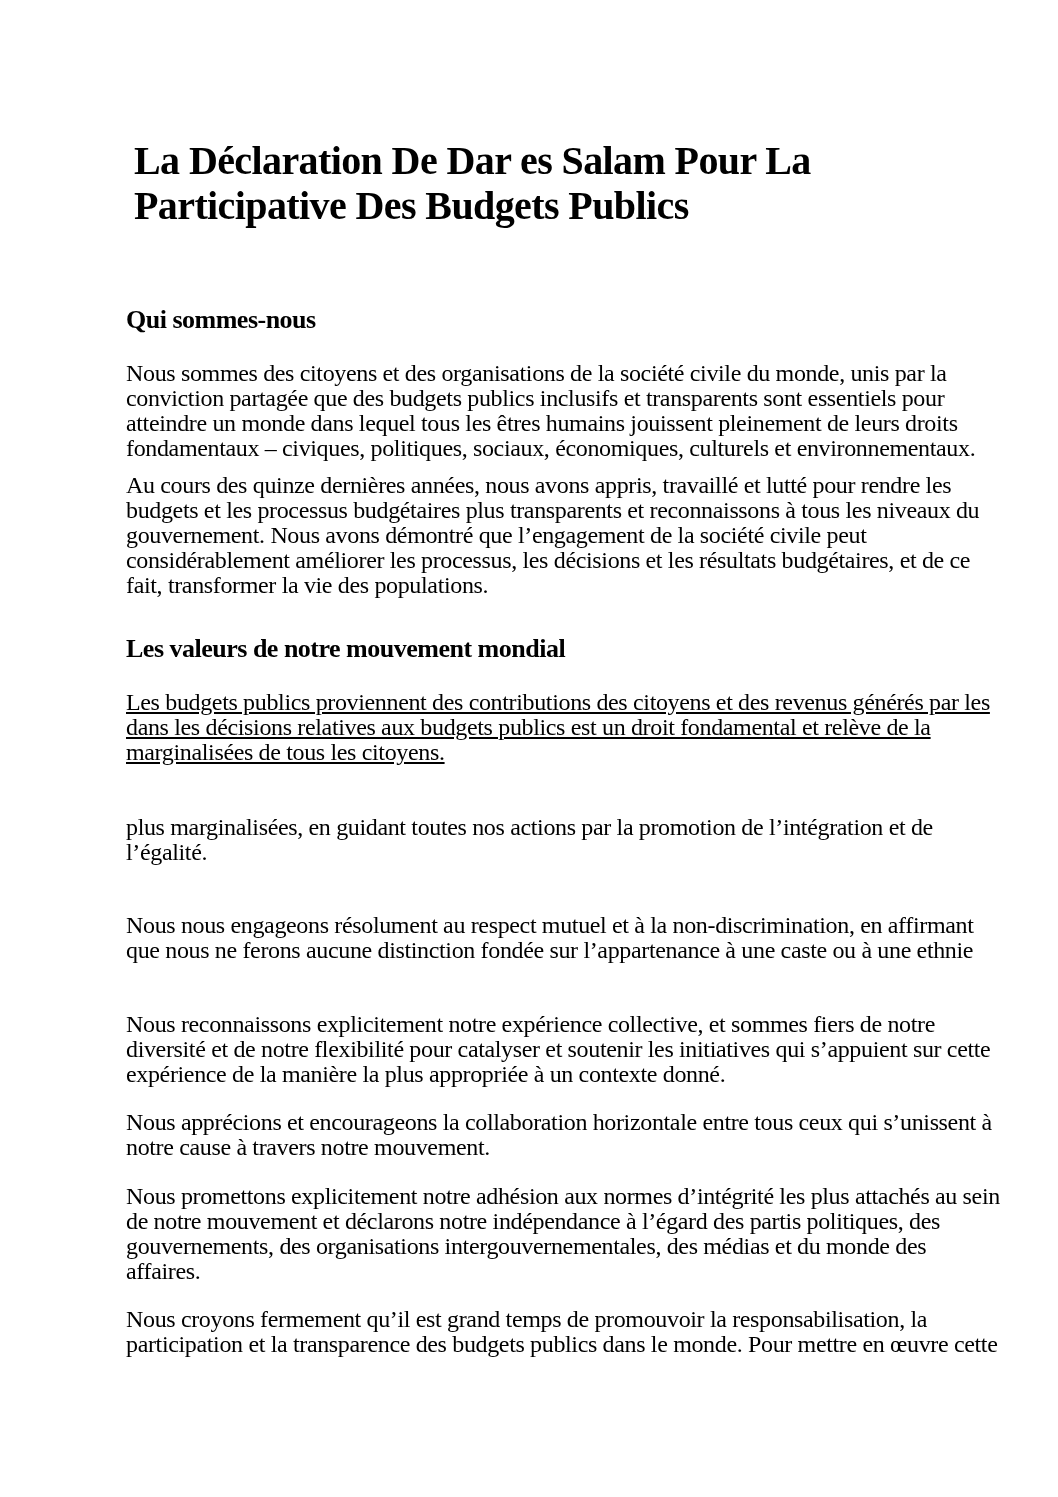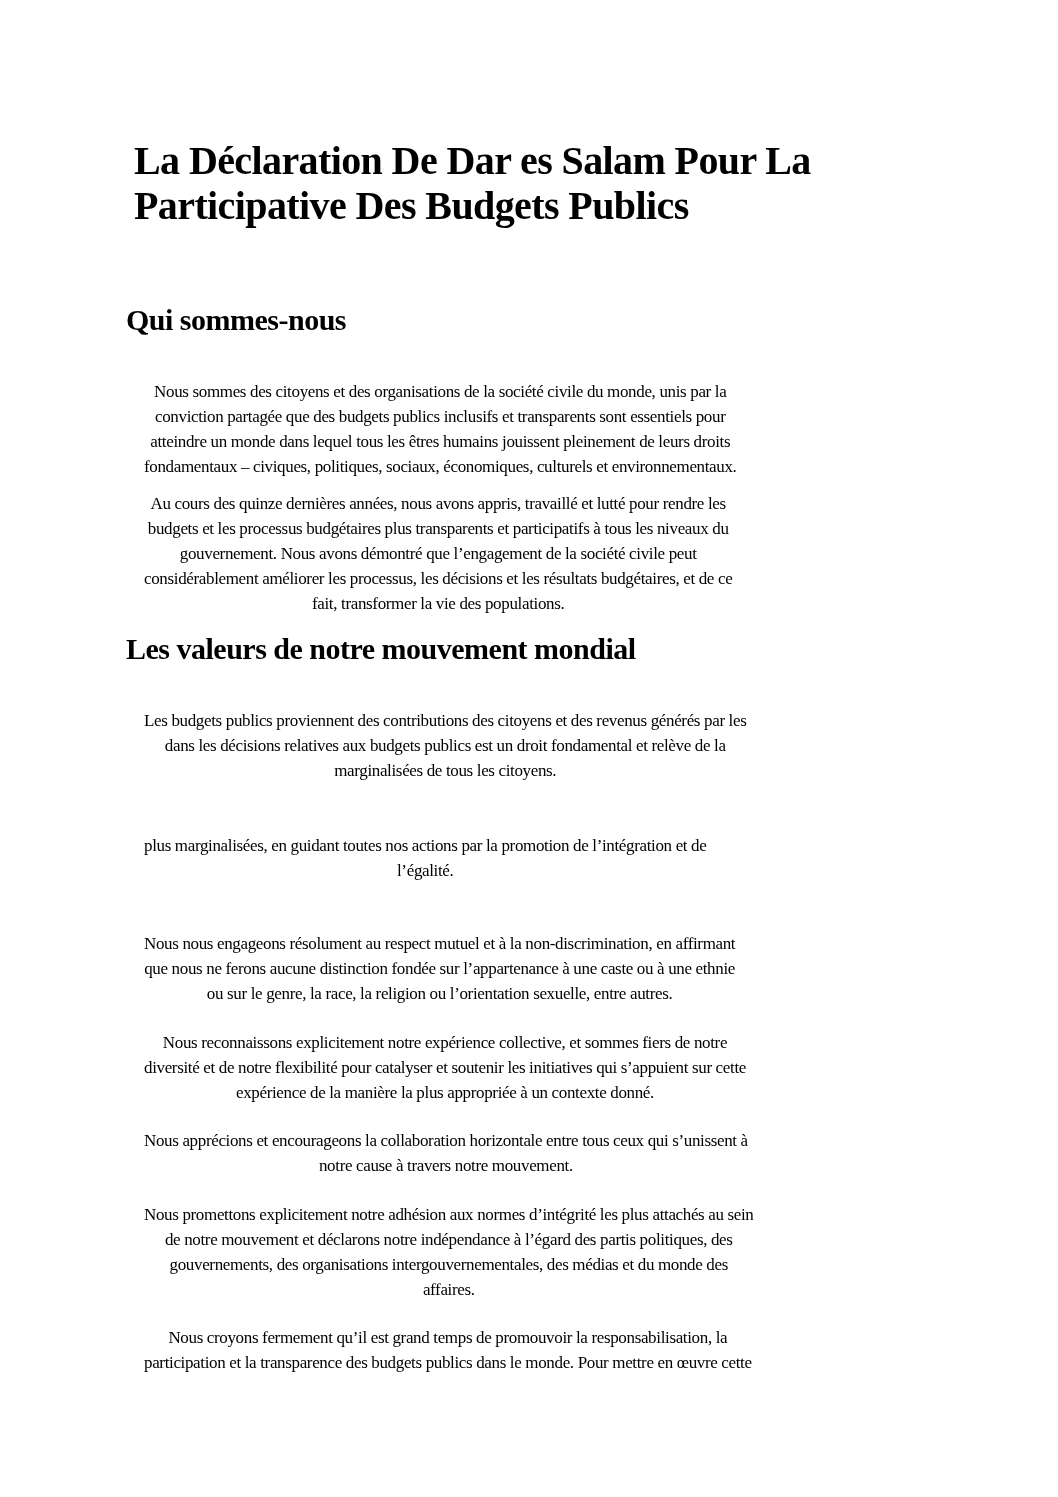--- a/index.html
+++ b/index.html
@@ -30,35 +30,34 @@
       line-height: 45px;
       font-weight: bold;
       letter-spacing: -0.6px;
       white-space: nowrap;
     }
     .title .line { display: block; }
     .heading {
       position: absolute;
       left: 0;
       margin: 0;
-      font-size: 30px;
+      font-size: 26px;
       line-height: 34px;
       font-weight: bold;
       letter-spacing: -0.5px;
       white-space: nowrap;
     }
     .para {
       position: absolute;
       left: 0;
-      margin: 18px;
-      font-size: 17px;
+      margin: 0;
+      font-size: 24px;
       line-height: 25px;
       letter-spacing: -0.35px;
       white-space: nowrap;
-      text-align: center;
     }
     .para .line { display: block; }
   </style>
 </head>
 <body>
 
 <div class="page">
 
   <h1 class="title">
     <span class="line">La Déclaration De Dar es Salam Pour La</span>
@@ -69,43 +68,42 @@
 
   <p class="para" style="top:361px;">
     <span class="line">Nous sommes des citoyens et des organisations de la société civile du monde, unis par la</span>
     <span class="line">conviction partagée que des budgets publics inclusifs et transparents sont essentiels pour</span>
     <span class="line">atteindre un monde dans lequel tous les êtres humains jouissent pleinement de leurs droits</span>
     <span class="line">fondamentaux – civiques, politiques, sociaux, économiques, culturels et environnementaux.</span>
   </p>
 
   <p class="para" style="top:473px;">
     <span class="line">Au cours des quinze dernières années, nous avons appris, travaillé et lutté pour rendre les</span>
-    <span class="line">budgets et les processus budgétaires plus transparents et participatifs à tous les niveaux du</span>
+    <span class="line">budgets et les processus budgétaires plus transparents et reconnaissons à tous les niveaux du</span>
     <span class="line">gouvernement. Nous avons démontré que l’engagement de la société civile peut</span>
     <span class="line">considérablement améliorer les processus, les décisions et les résultats budgétaires, et de ce</span>
     <span class="line">fait, transformer la vie des populations.</span>
   </p>
 
   <h2 class="heading" style="top:632px;">Les valeurs de notre mouvement mondial</h2>
 
-  <p class="para" style="top:690px;">
+  <p class="para" style="top:690px;text-decoration:underline;">
     <span class="line">Les budgets publics proviennent des contributions des citoyens et des revenus générés par les</span>
     <span class="line">dans les décisions relatives aux budgets publics est un droit fondamental et relève de la</span>
     <span class="line">marginalisées de tous les citoyens.</span>
   </p>
 
   <p class="para" style="top:815px;">
     <span class="line">plus marginalisées, en guidant toutes nos actions par la promotion de l’intégration et de</span>
     <span class="line">l’égalité.</span>
   </p>
 
   <p class="para" style="top:913px;">
     <span class="line">Nous nous engageons résolument au respect mutuel et à la non-discrimination, en affirmant</span>
     <span class="line">que nous ne ferons aucune distinction fondée sur l’appartenance à une caste ou à une ethnie</span>
-    <span class="line">ou sur le genre, la race, la religion ou l’orientation sexuelle, entre autres.</span>
   </p>
 
   <p class="para" style="top:1012px;">
     <span class="line">Nous reconnaissons explicitement notre expérience collective, et sommes fiers de notre</span>
     <span class="line">diversité et de notre flexibilité pour catalyser et soutenir les initiatives qui s’appuient sur cette</span>
     <span class="line">expérience de la manière la plus appropriée à un contexte donné.</span>
   </p>
 
   <p class="para" style="top:1110px;">
     <span class="line">Nous apprécions et encourageons la collaboration horizontale entre tous ceux qui s’unissent à</span>

